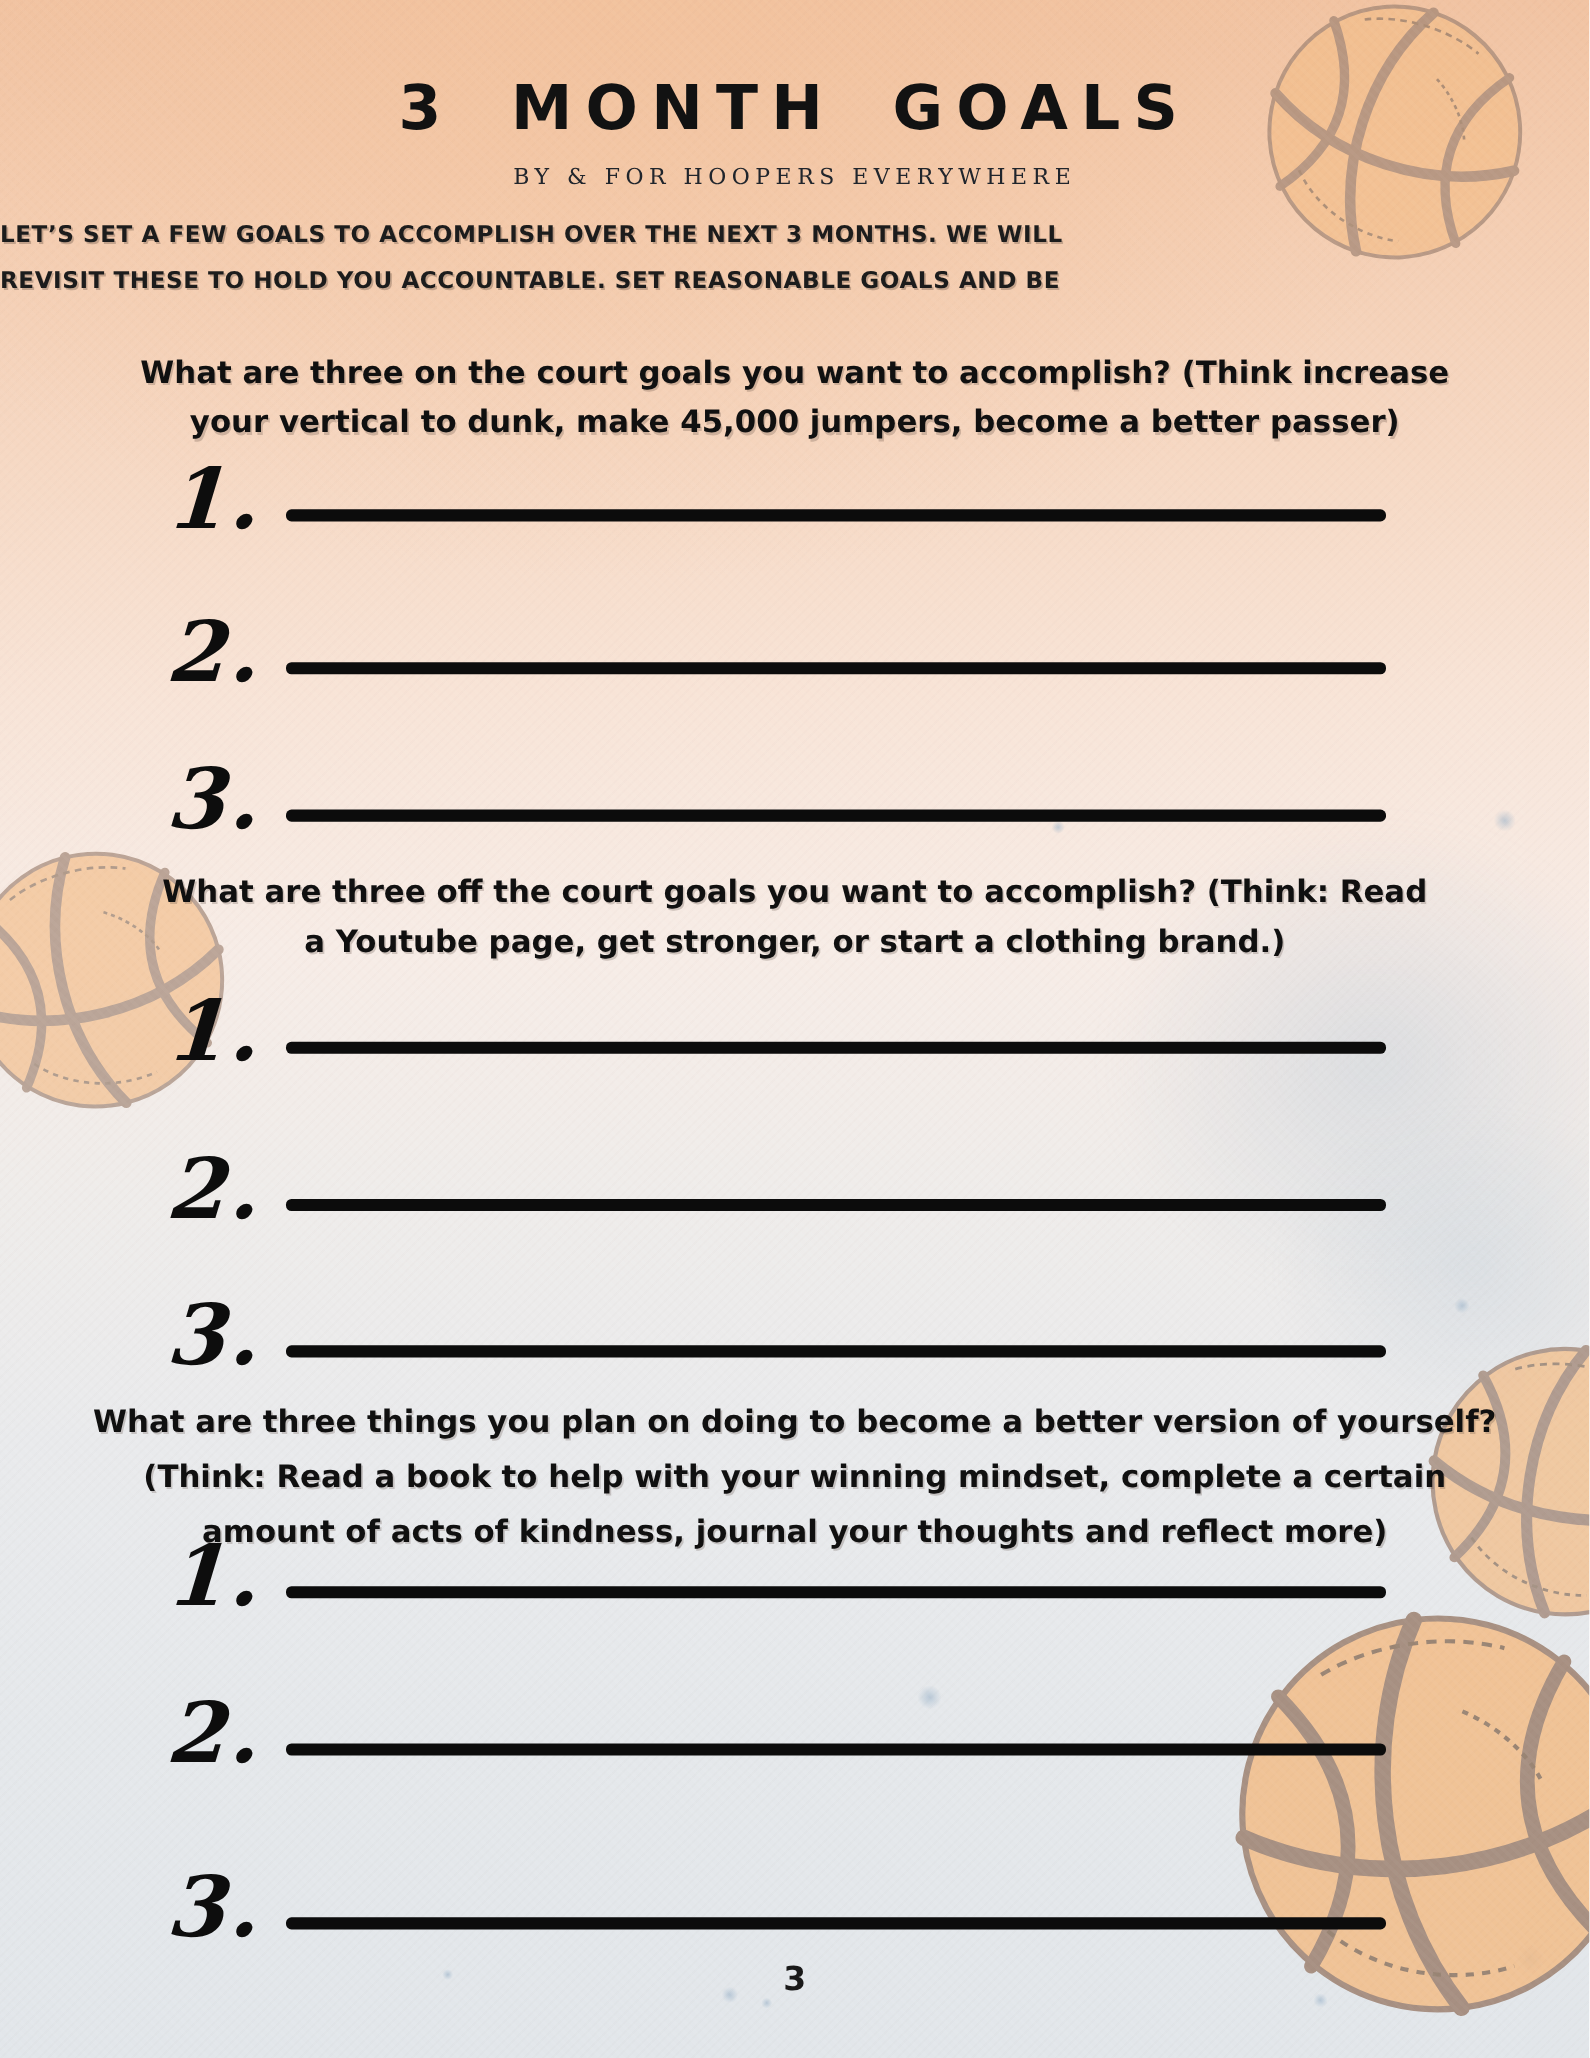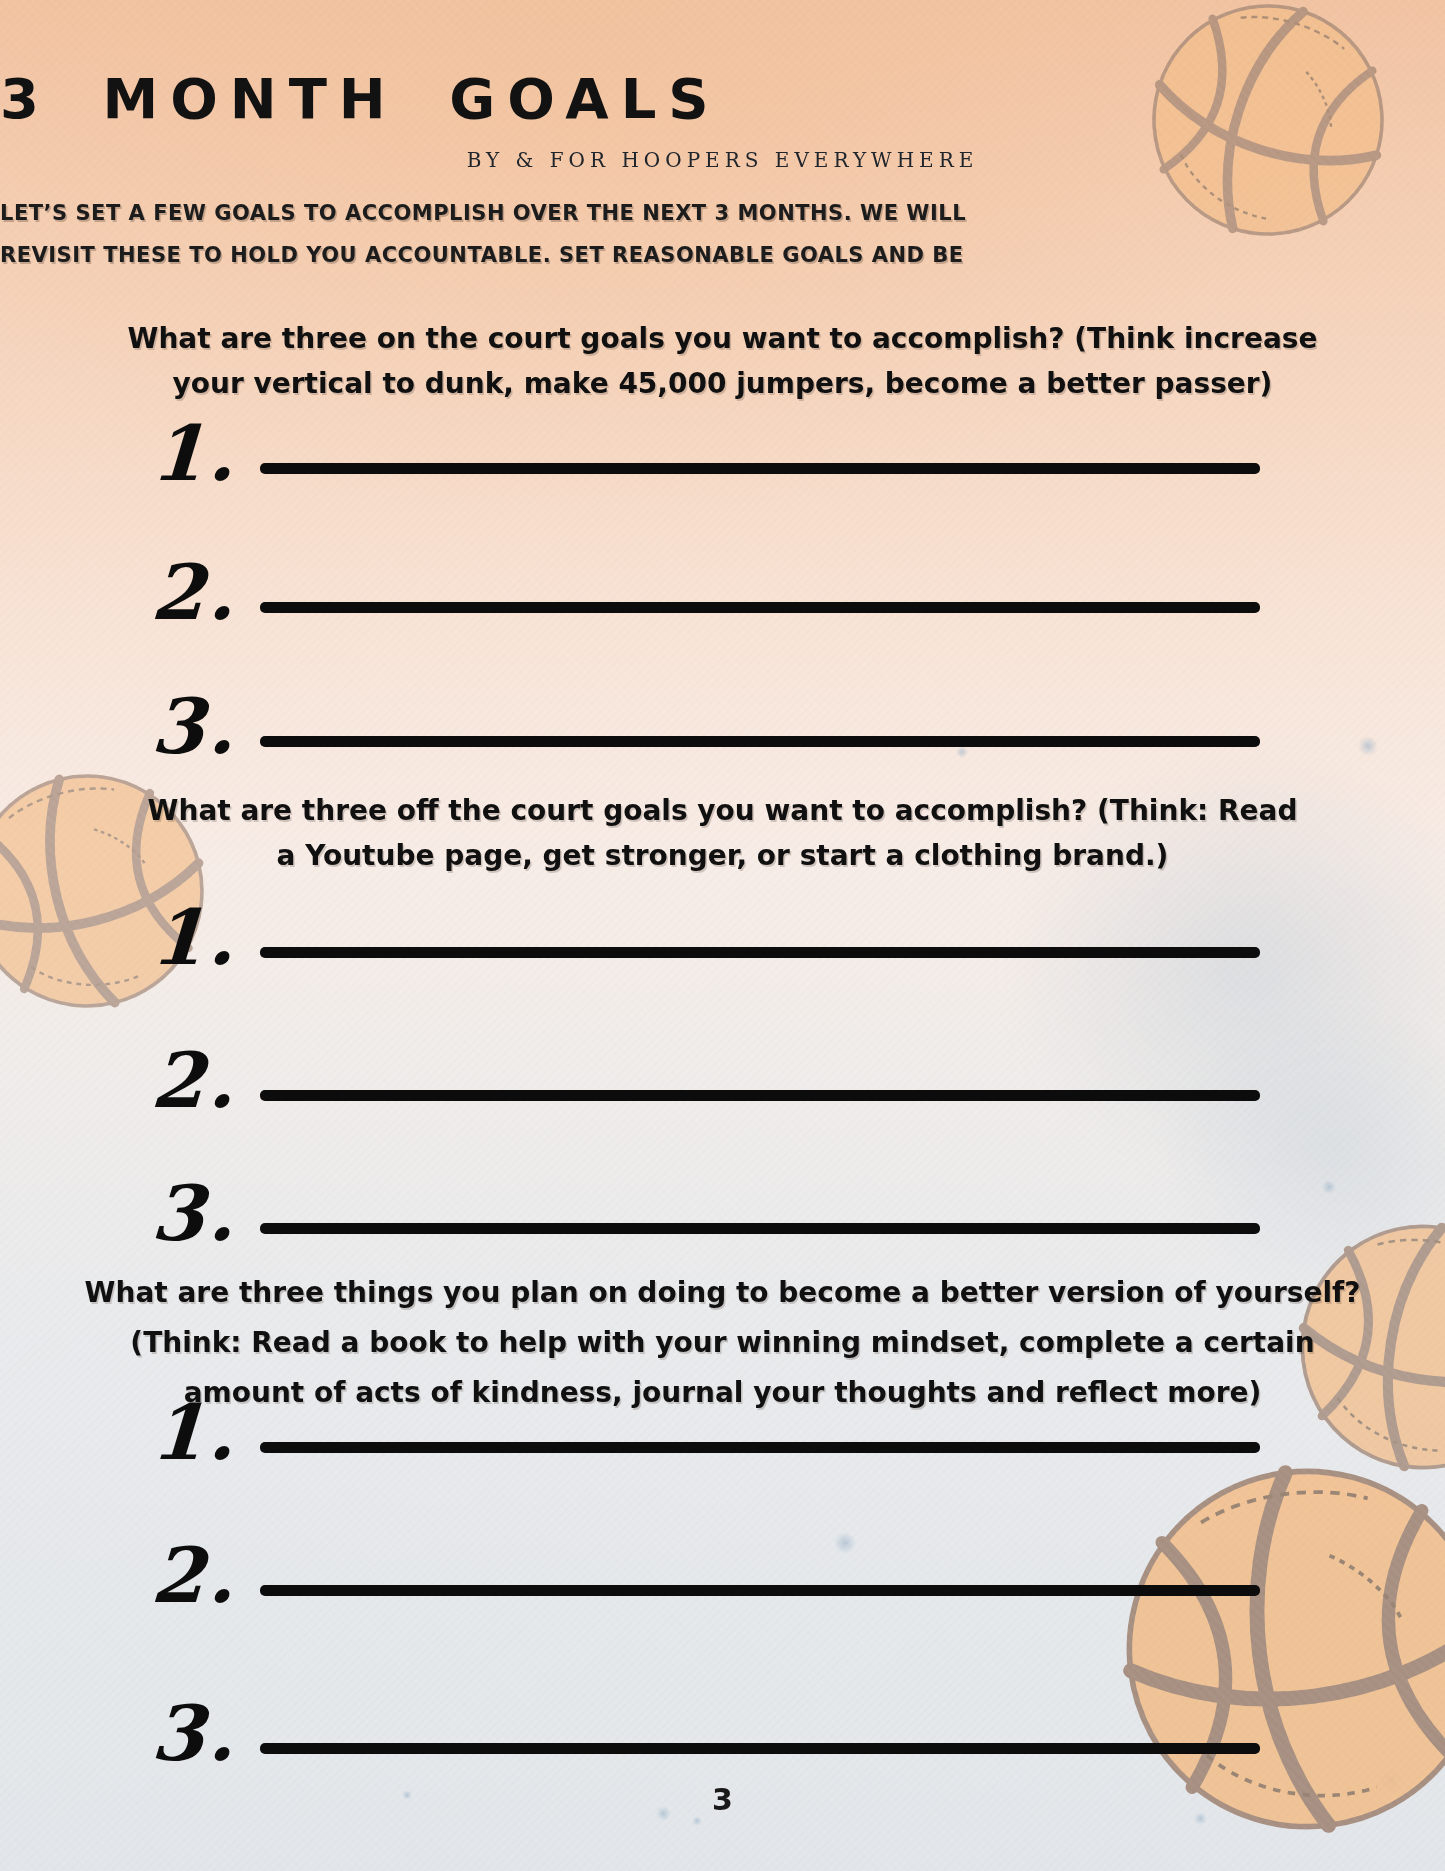--- a/index.html
+++ b/index.html
@@ -17,21 +17,21 @@
   }
   .grain{
     position:absolute;inset:0;pointer-events:none;opacity:.5;
     background-image:
       repeating-linear-gradient(45deg, rgba(255,255,255,.05) 0 3px, rgba(0,0,0,0) 3px 7px),
       repeating-linear-gradient(-45deg, rgba(120,110,100,.03) 0 2px, rgba(0,0,0,0) 2px 6px);
   }
   
   .title{
     position:absolute;top:66px;left:0;right:0;margin:0;
-    text-align:left;
+    text-align:center;
     font-size:56px;font-weight:800;
     letter-spacing:12px;word-spacing:20px;
     color:#121212;
   }
   .subtitle{
     position:absolute;top:148px;left:0;right:0;
     text-align:center;
     font-family:"DejaVu Serif",serif;
     font-size:20px;letter-spacing:5px;
     color:#20252c;

